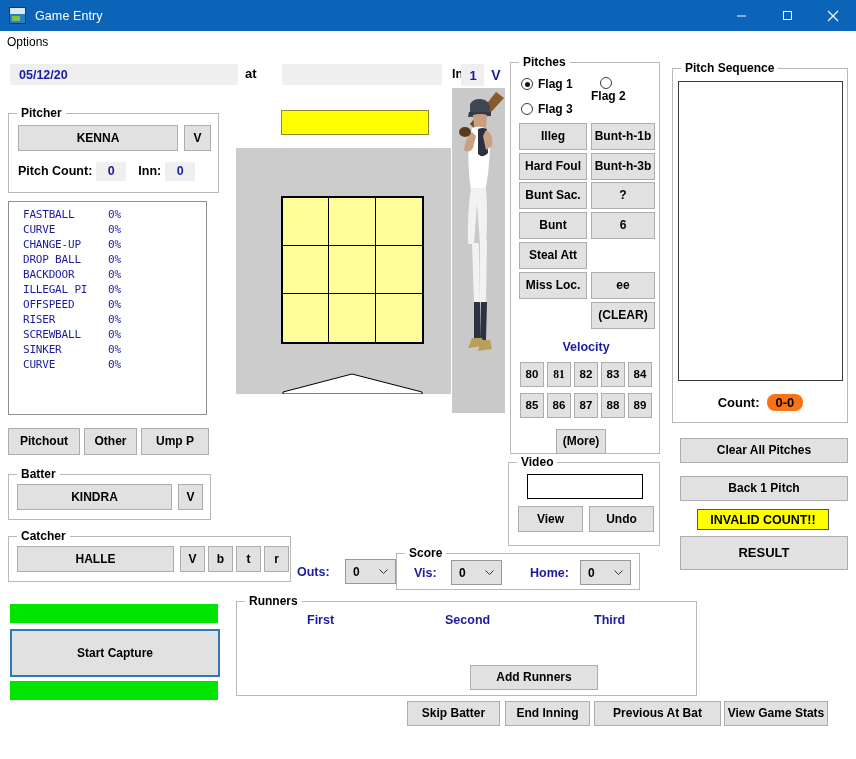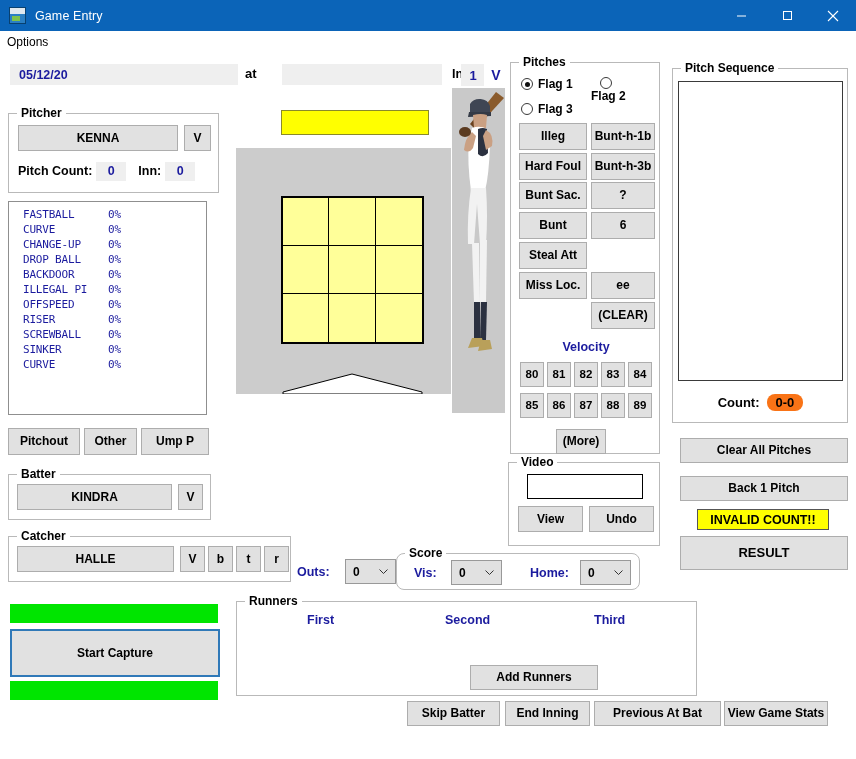--- a/index.html
+++ b/index.html
@@ -171,21 +171,21 @@
 
   
   #video-group { left:508px; top:462px; width:152px; height:84px; }
   #video-input { position:absolute; left:18px; top:11px; width:116px; height:25px; background:#fff; border:1px solid #000; }
   #video-view { position:absolute; left:9px; top:43px; width:65px; height:26px; }
   #video-undo { position:absolute; left:80px; top:43px; width:65px; height:26px; }
 
   
   #outs-label { position:absolute; left:297px; top:565px; font-size:12.5px; }
   #outs-combo { position:absolute; left:345px; top:559px; width:51px; height:25px; }
-  #score-group { left:396px; top:553px; width:244px; height:37px;border-radius:8px; }
+  #score-group { left:396px; top:553px; width:244px; height:37px; }
   #vis-label { position:absolute; left:17px; top:12px; font-size:12.5px; }
   #vis-combo { position:absolute; left:54px; top:6px; width:51px; height:25px; }
   #home-label { position:absolute; left:133px; top:12px; font-size:12.5px; }
   #home-combo { position:absolute; left:183px; top:6px; width:51px; height:25px; }
 
   
   #runners-group { left:236px; top:601px; width:461px; height:95px; }
   .runner-hdr { position:absolute; top:11px; color:#1b1b9e; font-weight:bold; font-size:12.5px; }
   #add-runners { position:absolute; left:233px; top:63px; width:128px; height:25px; }
 
@@ -408,21 +408,21 @@
   <div class="btn pbtn" style="left:80px; top:60px;  width:64px;">Bunt-h-1b</div>
   <div class="btn pbtn" style="left:80px; top:90px;  width:64px;">Bunt-h-3b</div>
   <div class="btn pbtn" style="left:80px; top:119px; width:64px;">?</div>
   <div class="btn pbtn" style="left:80px; top:149px; width:64px;">6</div>
   <div class="btn pbtn" style="left:80px; top:209px; width:64px;">ee</div>
   <div class="btn pbtn" style="left:80px; top:239px; width:64px;">(CLEAR)</div>
 
   <div id="velocity-label">Velocity</div>
 
   <div class="btn vbtn" style="left:9px;   top:299px;">80</div>
-  <div class="btn vbtn" style="left:36px;  top:299px;">81</div>
+  <div class="btn vbtn" style="left:36px;  top:299px;font-family:Liberation Serif, serif;">81</div>
   <div class="btn vbtn" style="left:63px;  top:299px;">82</div>
   <div class="btn vbtn" style="left:90px;  top:299px;">83</div>
   <div class="btn vbtn" style="left:117px; top:299px;">84</div>
   <div class="btn vbtn" style="left:9px;   top:330px;">85</div>
   <div class="btn vbtn" style="left:36px;  top:330px;">86</div>
   <div class="btn vbtn" style="left:63px;  top:330px;">87</div>
   <div class="btn vbtn" style="left:90px;  top:330px;">88</div>
   <div class="btn vbtn" style="left:117px; top:330px;">89</div>
 
   <div class="btn" id="more-btn">(More)</div>

